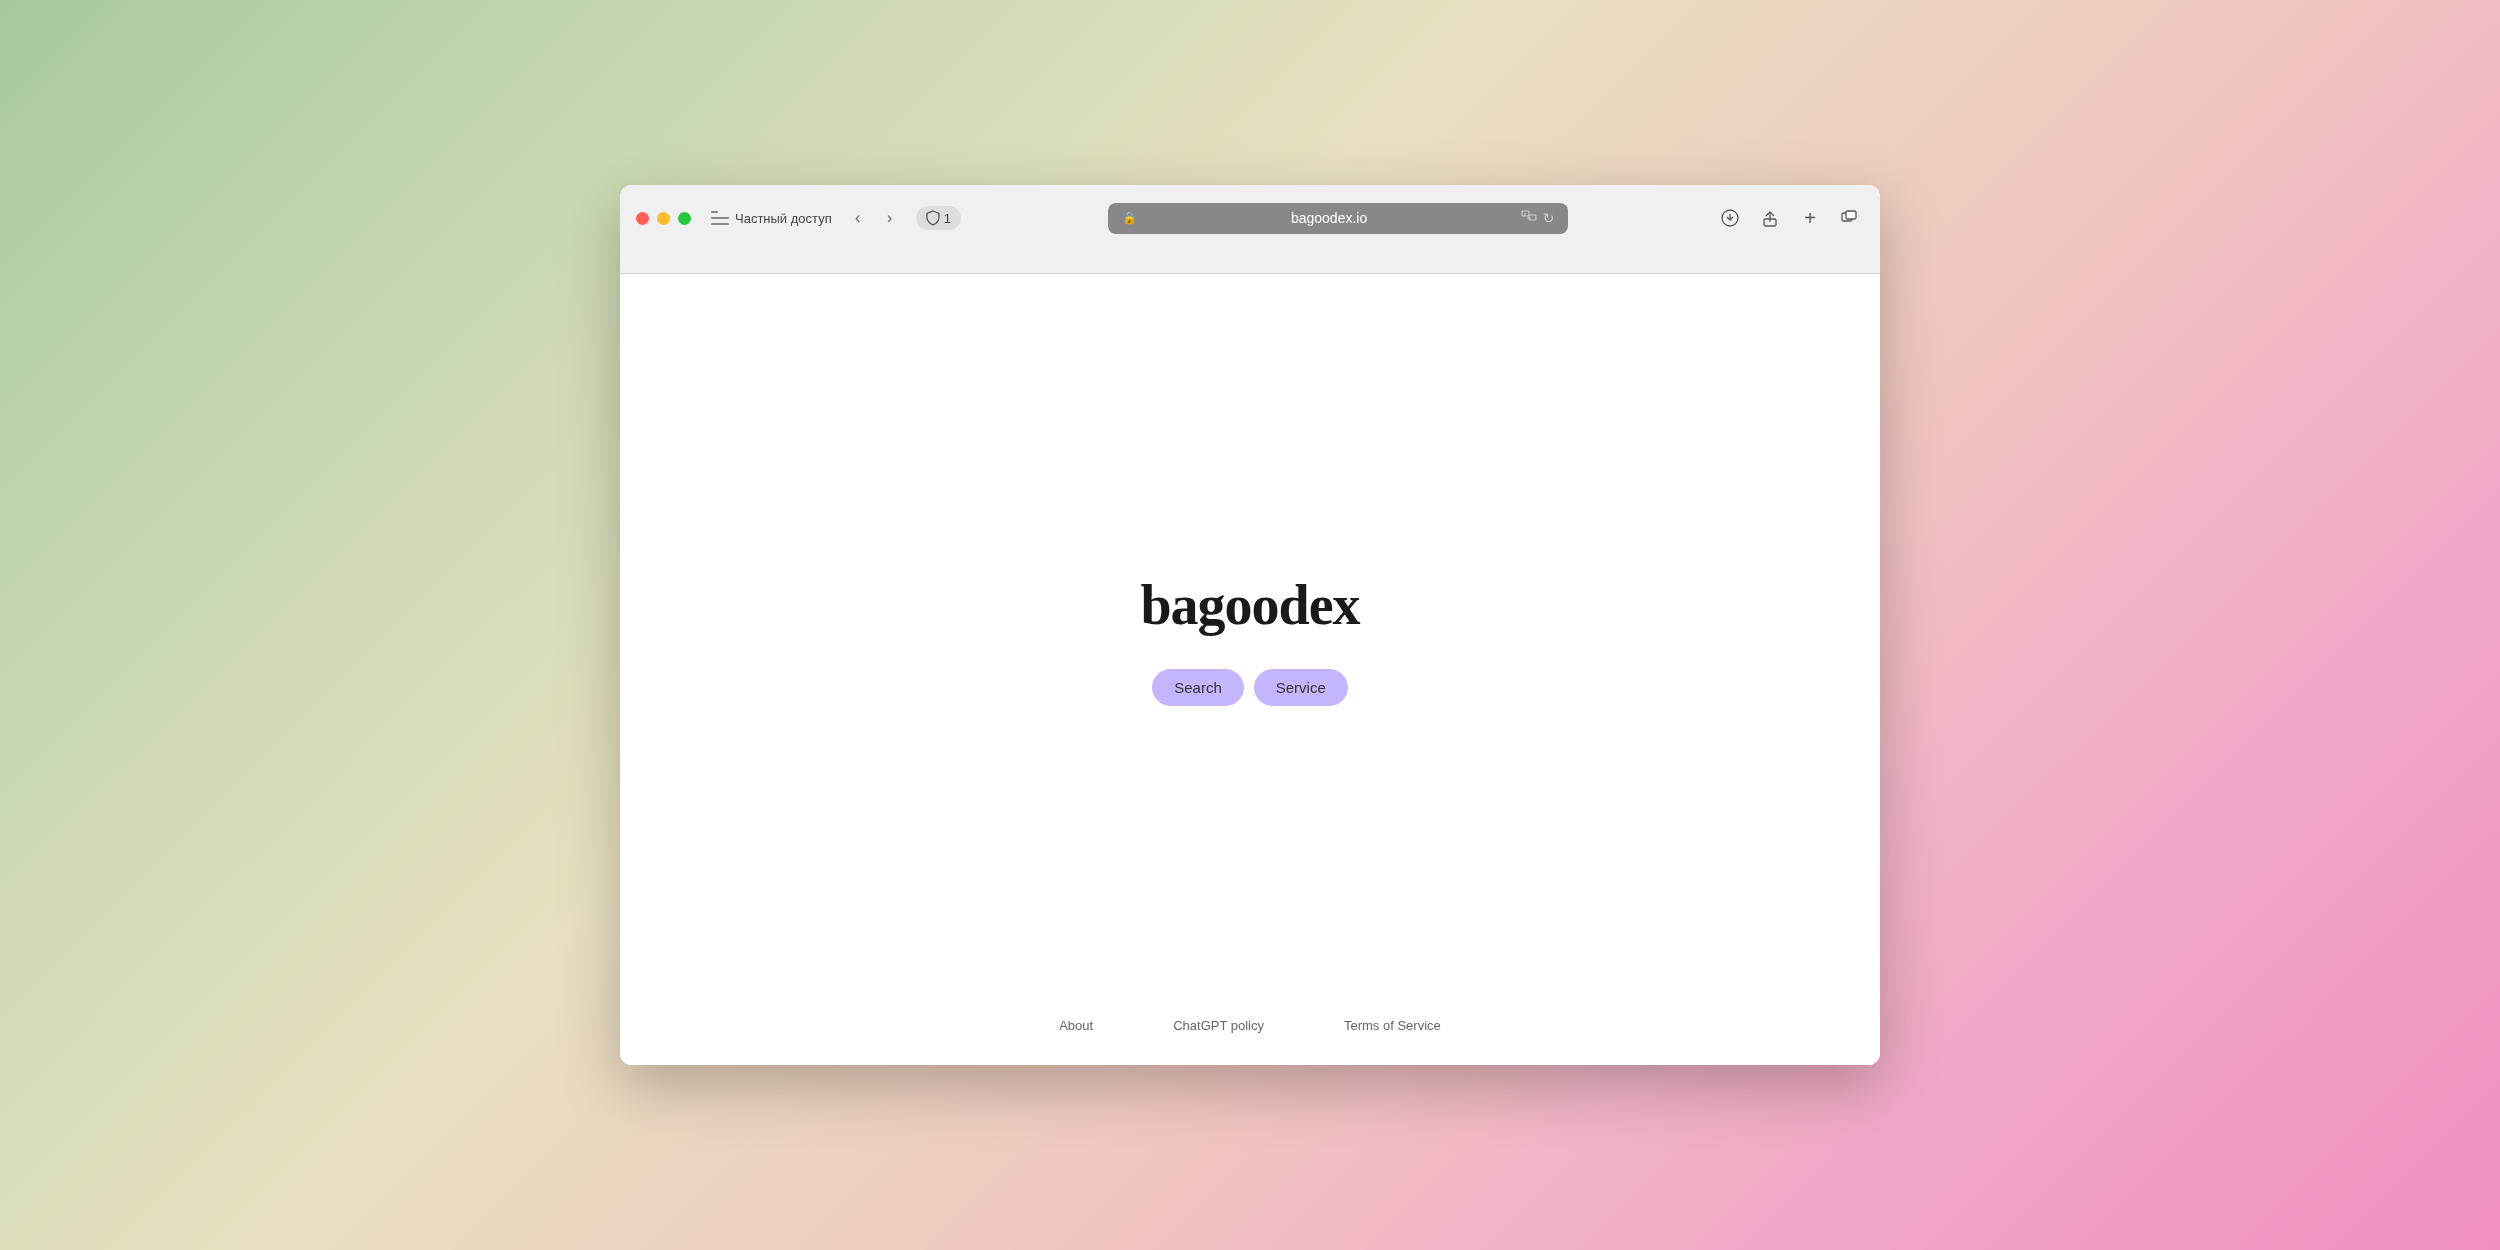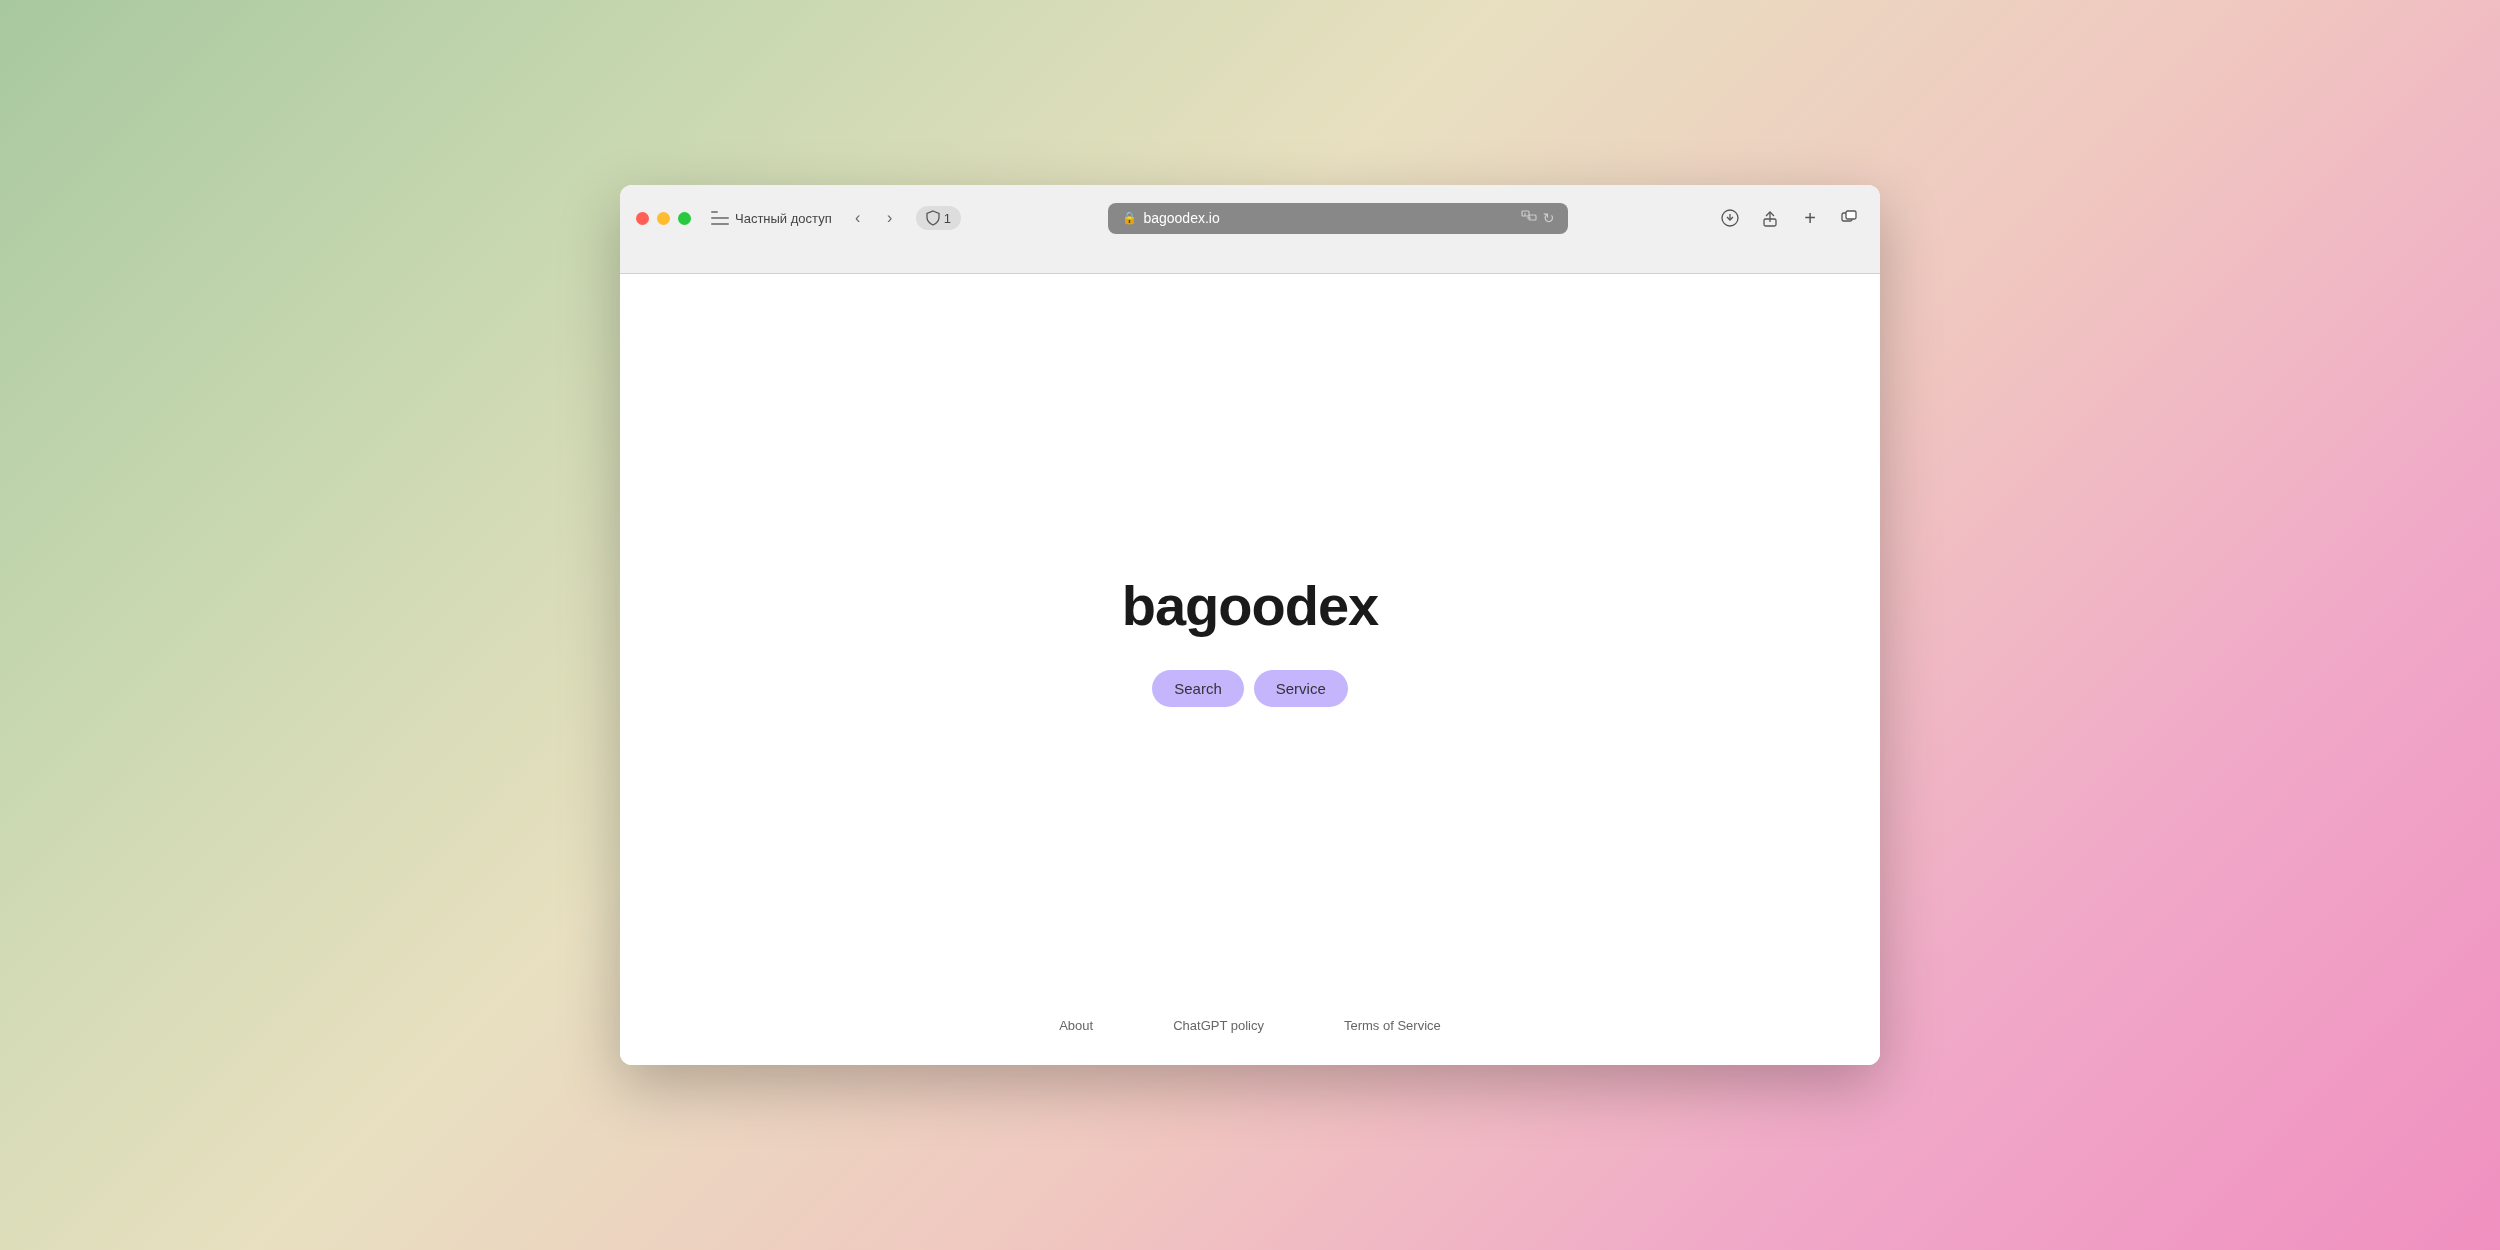--- a/index.html
+++ b/index.html
@@ -133,21 +133,21 @@
 
     .lock-icon {
       color: #ccc;
       font-size: 12px;
     }
 
     .address-text {
       color: #fff;
       font-size: 14px;
       flex: 1;
-      text-align: left;
+      text-align: center;
     }
 
     .translate-icon, .reload-icon {
       color: #ccc;
       font-size: 14px;
       cursor: pointer;
     }
 
     .browser-actions {
       display: flex;
@@ -190,21 +190,21 @@
       align-items: center;
       gap: 32px;
       margin-top: -60px;
     }
 
     .logo {
       font-size: 56px;
       font-weight: 600;
       color: #1a1a1a;
       letter-spacing: -1px;
-      font-family: Liberation Sans, sans-serif;
+      font-family: Liberation Serif, serif;
     }
 
     .search-container {
       position: relative;
       width: 480px;
     }
 
     .search-input-wrapper {
       display: flex;
       align-items: center;

